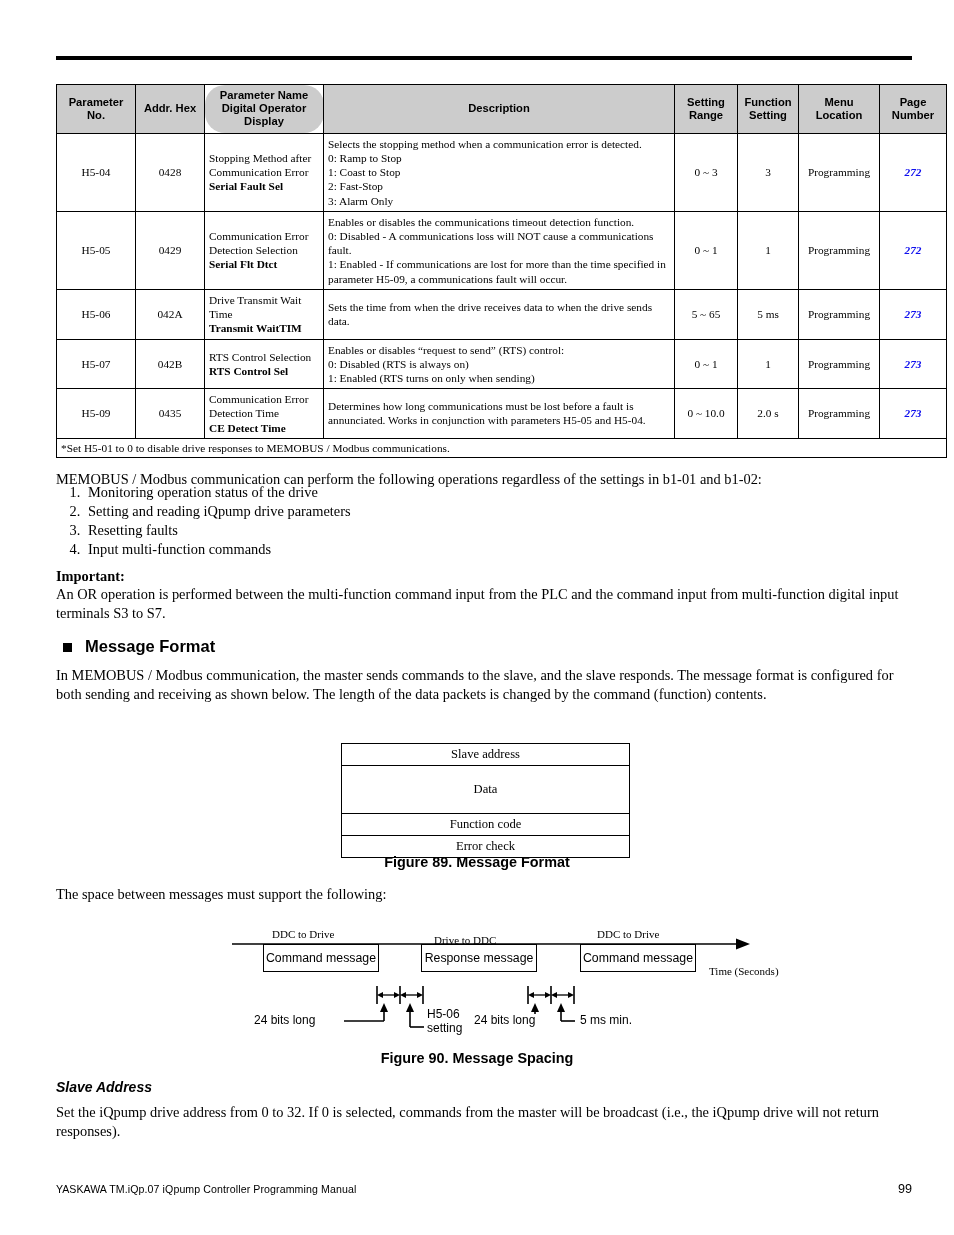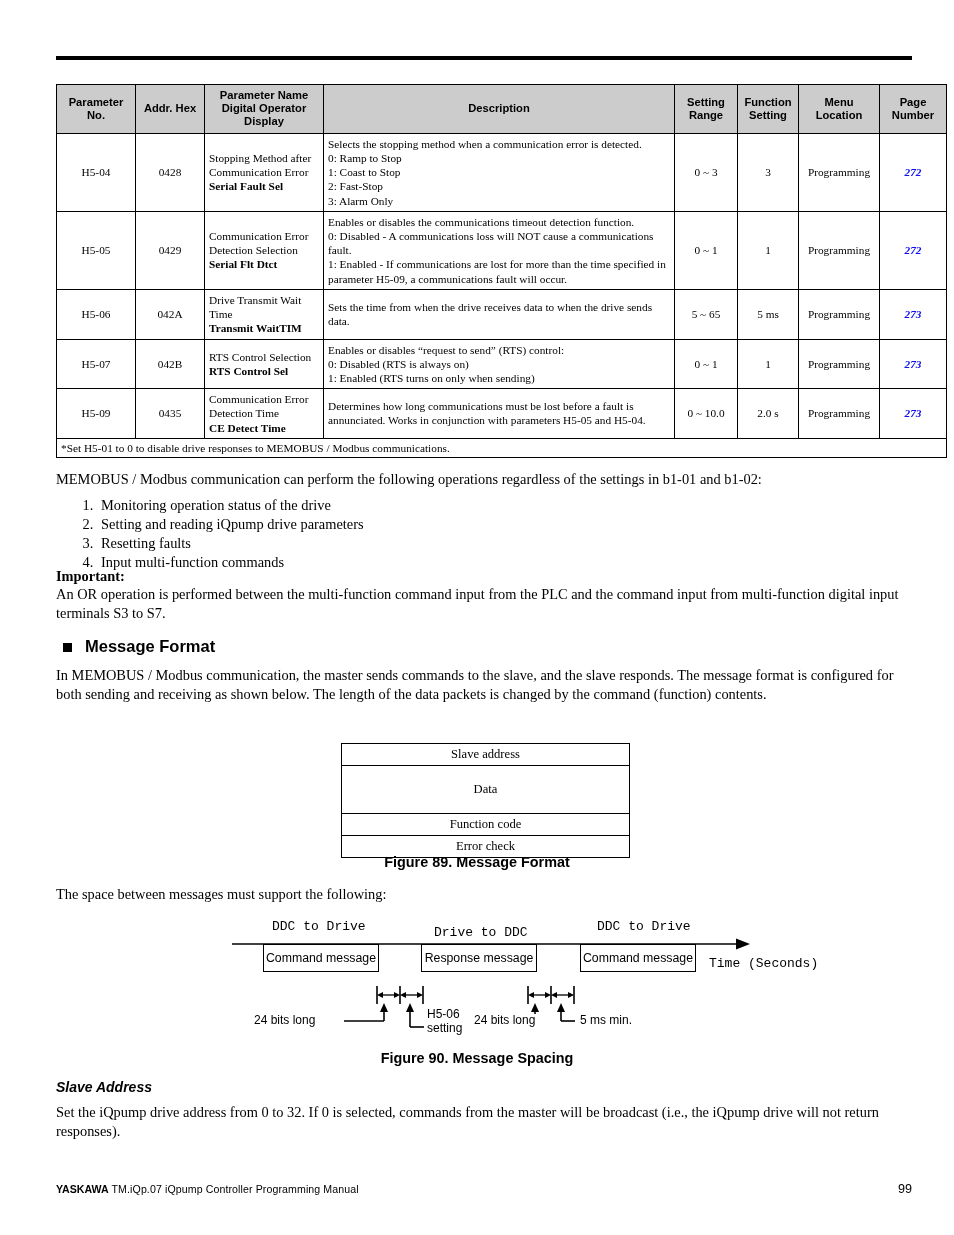--- a/index.html
+++ b/index.html
@@ -50,21 +50,21 @@
     background: #cccccc;
     font-family: "Liberation Sans", sans-serif;
     font-size: 11.2px;
     font-weight: bold;
     text-align: center;
     line-height: 1.18;
     padding: 4px 2px;
   }
   .c-param  { width: 74px;  text-align: center; }
   .c-addr   { width: 64px;  text-align: center; }
-  .c-name   { width: 114px; text-align: left; line-height: 1.26; }
+  .c-name   { width: 114px; text-align: left; line-height: 1.26; border-radius: 20px; }
   .c-desc   { width: 346px; text-align: left; line-height: 1.26; }
   .c-range  { width: 58px;  text-align: center; }
   .c-fact   { width: 56px;  text-align: center; }
   .c-menu   { width: 76px;  text-align: center; }
   .c-page   { width: 62px;  text-align: center; }
 
   .c-name .op-disp { font-weight: bold; }
   .pagenum {
     color: #1010ee;
     font-weight: bold;
@@ -84,21 +84,21 @@
     line-height: 1.33;
     color: #000;
   }
   .intro-line { left: 56px; top: 470px; width: 860px; }
 
   ol.oplist {
     position: absolute;
     left: 56px;
     top: 485px;
     width: 600px;
-    margin: 13px;
+    margin: 0;
     padding: 0 0 0 28px;
     font-family: "Liberation Serif", serif;
     font-size: 14.4px;
     line-height: 1.0;
   }
   ol.oplist li { margin: 0 0 4.5px 0; padding-left: 4px; }
 
   .important-head {
     left: 56px; top: 567px;
     font-weight: bold;
@@ -170,23 +170,24 @@
   
   .spacing-fig {
     position: absolute;
     left: 0px;
     top: 905px;
     width: 954px;
     height: 135px;
   }
   .spacing-fig .ttl {
     position: absolute;
-    font-family: Liberation Mono, monospace;
-    font-size: 13px;
+    font-family: Liberation Serif, serif;
+    font-size: 11px;
     white-space: nowrap;
+    margin-top: 9px;
   }
   .spacing-fig .msgbox {
     position: absolute;
     border: 1.6px solid #000;
     background: #fff;
     font-family: "Liberation Sans", sans-serif;
     font-size: 12.3px;
     text-align: center;
     line-height: 26px;
     height: 26px;
@@ -223,21 +224,21 @@
     position: absolute;
     left: 56px;
     top: 1182px;
     width: 856px;
     font-family: "Liberation Sans", sans-serif;
     font-size: 10.6px;
     display: flex;
     justify-content: space-between;
     align-items: baseline;
   }
-  .footer .brand { font-weight: bold; }
+  .footer .brand { font-weight: normal; }
   .footer .ftxt { letter-spacing: 0.1px; }
   .footer .pg { font-weight: normal; font-size: 12.6px; }
 </style>
 </head>
 <body>
 
 <div class="page">
 
   <div class="top-rule"></div>
 

